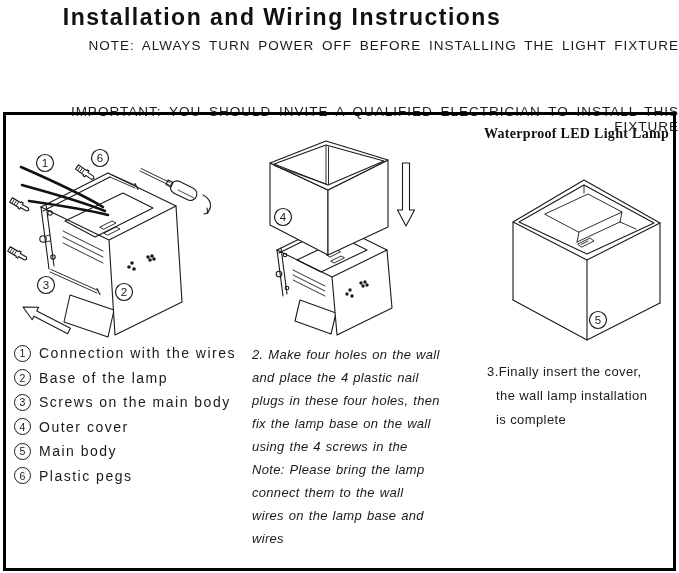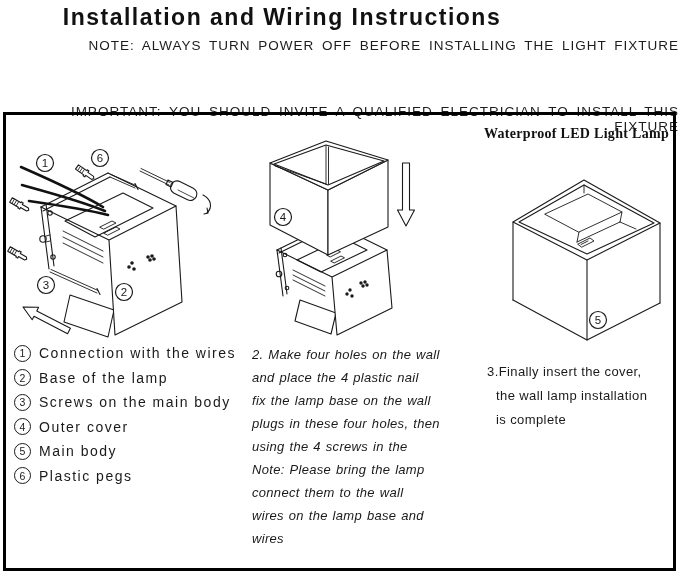--- a/index.html
+++ b/index.html
@@ -219,22 +219,22 @@
         <span>Plastic pegs</span>
       </div>
     </div>
 
     <div class="step1">
     </div>
 
     <div class="step2">
       <div>2. Make four holes on the wall</div>
       <div>and place the 4 plastic nail</div>
+      <div>plugs in these four holes, then</div>
       <div>fix the lamp base on the wall</div>
-      <div>plugs in these four holes, then</div>
       <div>using the 4 screws in the</div>
       <div>Note: Please bring the lamp</div>
       <div>connect them to the wall</div>
       <div>wires on the lamp base and</div>
       <div>wires</div>
     </div>
 
     <div class="step3">
       <div>3.Finally insert the cover,</div>
       <div class="cont">the wall lamp installation</div>

